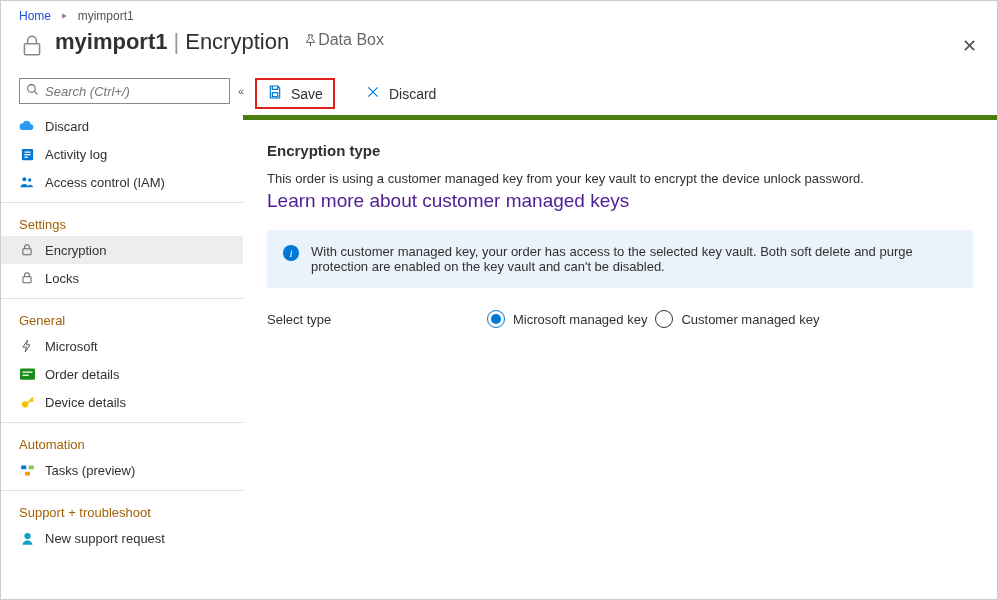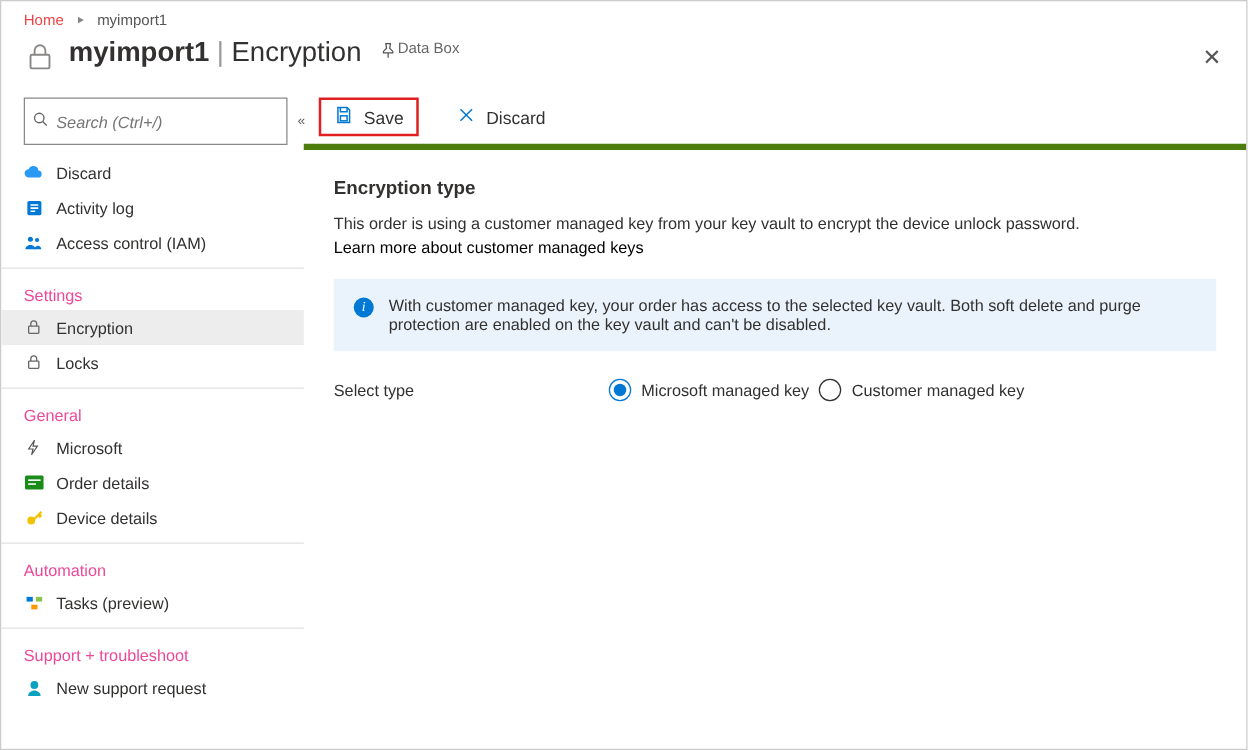--- a/index.html
+++ b/index.html
@@ -10,42 +10,42 @@
     background: #fff;
     width: 998px;
     height: 600px;
     border: 1px solid #ccc;
     overflow: hidden;
   }
   .breadcrumb {
     padding: 8px 18px 4px;
     font-size: 12px;
   }
-  .breadcrumb a { color: #ef4444; text-decoration: none; }
+  .breadcrumb a { color: #1d4ed8; text-decoration: none; }
   .breadcrumb .sep { color: #888; margin: 0 6px; font-size: 10px; }
   .breadcrumb .current { color: #555; }
 
   .header {
     display: flex;
     align-items: flex-start;
     padding: 2px 18px 10px;
     position: relative;
   }
   .header-icon {
     color: #9aa0a6;
     margin-right: 10px;
     margin-top: 4px;
   }
   .header-title-block { display:flex; flex-direction: row; }
   .header-row1 { display:flex; align-items:center; gap: 14px; }
   .header h1 { font-size: 22px; font-weight: 600; }
   .header h1 .divider { font-weight: 300; color: #999; margin: 0 6px;}
   .header h1 .page { font-weight: 400; }
   .pin-icon { color: #555; font-size: 15px; cursor:pointer; }
-  .subtitle { font-size: 12px; color: #666; margin-top: 2px; }
+  .subtitle { font-size: 16px; color: #666; margin-top: 2px; }
   .close-btn {
     position: absolute;
     right: 20px;
     top: 8px;
     font-size: 18px;
     color: #555;
     cursor: pointer;
   }
 
   .body-flex { display: flex; height: calc(100% - 70px); }
@@ -56,21 +56,21 @@
     display: flex;
     flex-direction: column;
   }
   .search-row {
     display:flex; align-items:center; gap:8px;
     padding: 0 14px 8px 18px;
   }
   .search-box {
     flex: 1;
     border: 1px solid #8a8886;
-    height: 38px;
+    height: 26px;
     display:flex; align-items:center;
     padding: 0 6px;
     gap:6px;
   }
   .search-box input {
     border:none; outline:none; flex:1; font-size:13px;
     font-style: italic; color:#666;
   }
   .collapse-caret { color:#555; font-size:11px; cursor:pointer; }
 
@@ -79,21 +79,21 @@
     padding: 6px 18px;
     cursor:pointer;
     font-size: 13px;
   }
   .nav-item.active { background:#ededed; }
   .nav-icon { width:16px; height:16px; display:flex; align-items:center; justify-content:center; flex-shrink:0; }
 
   .section-label {
     padding: 14px 18px 4px;
     font-size: 13px;
-    color: #ec4899;
+    color: #a16207;
     border-top: 1px solid #e1dfdd;
     margin-top: 6px;
   }
 
   .main {
     flex: 1;
     padding: 0 0 0 0;
     display:flex; flex-direction:column;
   }
   .toolbar {
@@ -114,21 +114,21 @@
     padding: 0;
     margin-right: 0px;
     margin-left: -2px;
   }
 
   .content {
     padding: 22px 24px;
   }
   .content h3 { font-size: 15px; font-weight:600; margin-bottom: 12px; }
   .content p { font-size: 13px; margin-bottom: 4px; }
-  .link { color:#000000; cursor:pointer; font-size:13px; }
+  .link { color:#4c1d95; cursor:pointer; font-size:19px; }
 
   .info-box {
     background: #eaf2fb;
     display:flex; gap:12px;
     padding: 14px 16px;
     margin: 18px 0 22px;
     font-size: 13px;
     align-items:flex-start;
   }
   .info-box .info-icon {

